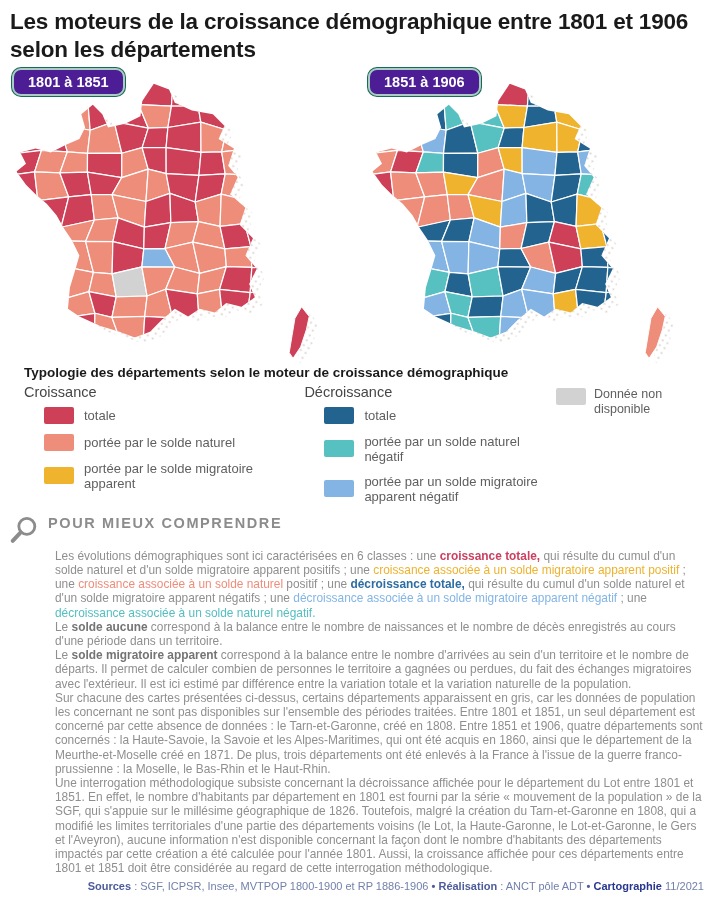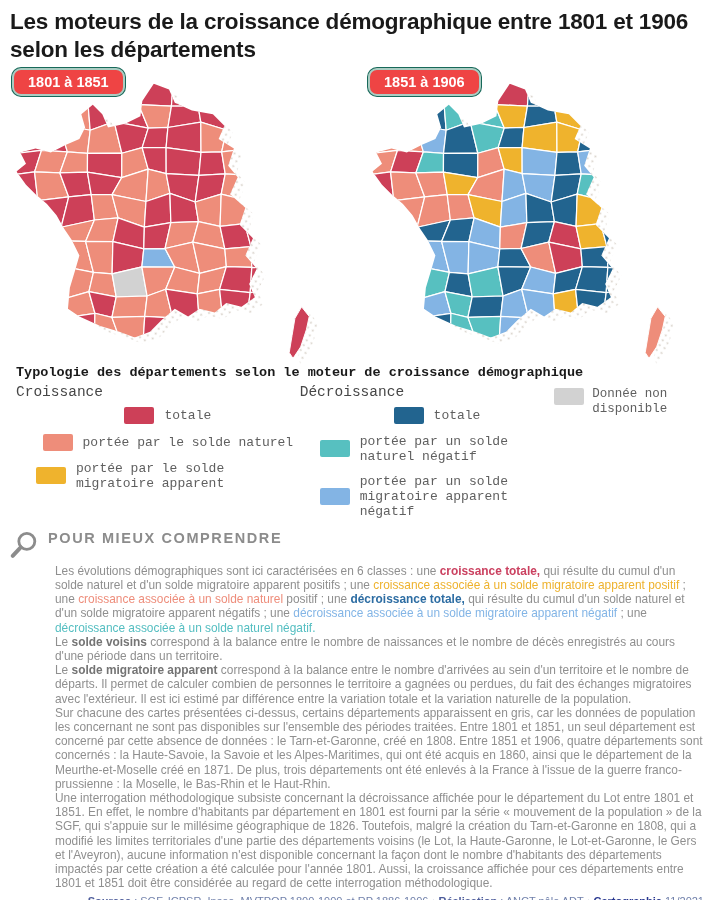--- a/index.html
+++ b/index.html
@@ -3,33 +3,33 @@
 <meta charset="utf-8">
 <style>
   html,body{margin:0;padding:0;}
   body{width:712px;height:900px;background:#fff;overflow:hidden;
        font-family:"Liberation Sans",sans-serif;}
   .title{font-size:22.5px;font-weight:700;color:#1a1a1a;margin:8px 14px 4px 10px;
          line-height:1.24;letter-spacing:-0.2px;}
   
   .maps{display:flex;height:295px;position:relative;}
   .map-col{width:50%;position:relative;}
-  .badge{position:absolute;top:0;left:12px;z-index:2;background:#ef4444;color:#fff;
+  .badge{position:absolute;top:0;left:12px;z-index:2;background:#4c1d95;color:#fff;
          font-weight:700;font-size:14.5px;padding:4px 14px;border-radius:9px;
          border:2px solid #abccc2;box-shadow:0 0 0 1px #17695a;}
   svg.map{position:absolute;top:10px;left:2px;width:336px;height:288px;}
   
-  .legend{margin:2px 12px 0 16px;font-family:Liberation Mono, monospace;}
+  .legend{margin:2px 12px 0 24px;}
   .legend-title{font-size:13.5px;font-weight:700;color:#1a1a1a;margin:0 0 4px 0;}
   .legend-cols{display:flex;}
   .lg-col{display:flex;flex-direction:column;}
   .lg-col.c1{width:292px;}
   .lg-col.c2{width:262px;}
   .group-label{font-size:14.5px;color:#464646;margin:0 0 2px 0;}
-  .leg-item{display:flex;align-items:center;margin:5px 0 5px 20px;justify-content:center;}
+  .leg-item{display:flex;align-items:center;margin:5px 0 5px 20px;}
   .swatch{width:30px;height:17px;border-radius:2px;flex:none;}
   .leg-label{margin-left:10px;font-size:13px;color:#5f5f5f;}
   .nodata{display:flex;margin-top:3px;width:150px;}
   .nodata .swatch{margin-top:1px;}
   .nodata-label{margin-left:8px;font-size:12.5px;color:#5f5f5f;line-height:1.25;width:92px;}
   
   .exp-head{display:flex;margin:6px 0 2px 8px;}
   .exp-title{font-size:14.5px;font-weight:700;color:#8c8c8c;letter-spacing:1.6px;margin-left:8px;}
   .paras{margin:0 8px 0 55px;font-size:11.9px;line-height:14.2px;color:#8f8f8f;}
   .paras p{margin:0;}
@@ -420,19 +420,19 @@
 <div class="exp-head">
   <svg width="32" height="32" viewBox="0 0 34 34">
     <circle cx="20" cy="12" r="8.5" fill="none" stroke="#8c8c8c" stroke-width="3"></circle>
     <line x1="13.5" y1="18.5" x2="5" y2="27.5" stroke="#8c8c8c" stroke-width="4.2" stroke-linecap="round"></line>
   </svg>
   <span class="exp-title">POUR MIEUX COMPRENDRE</span>
 </div>
 
 <div class="paras" id="paragraphs">
     <p><span>Les évolutions démographiques sont ici caractérisées en 6 classes : une </span><span class="sg-ctb">croissance totale,</span><span> qui résulte du cumul d'un solde naturel et d'un solde migratoire apparent positifs ; une </span><span class="sg-sm">croissance associée à un solde migratoire apparent positif</span><span> ; une </span><span class="sg-sn">croissance associée à un solde naturel</span><span> positif ; une </span><span class="sg-dtb">décroissance totale,</span><span> qui résulte du cumul d'un solde naturel et d'un solde migratoire apparent négatifs ; une </span><span class="sg-dm">décroissance associée à un solde migratoire apparent négatif</span><span> ; une </span><span class="sg-dn">décroissance associée à un solde naturel négatif.</span></p>
-    <p><span>Le </span><span class="sg-b">solde voisins</span><span> correspond à la balance entre le nombre de naissances et le nombre de décès enregistrés au cours d'une période dans un territoire.</span></p>
+    <p><span>Le </span><span class="sg-b">solde aucune</span><span> correspond à la balance entre le nombre de naissances et le nombre de décès enregistrés au cours d'une période dans un territoire.</span></p>
     <p><span>Le </span><span class="sg-b">solde migratoire apparent</span><span> correspond à la balance entre le nombre d'arrivées au sein d'un territoire et le nombre de départs. Il permet de calculer combien de personnes le territoire a gagnées ou perdues, du fait des échanges migratoires avec l'extérieur. Il est ici estimé par différence entre la variation totale et la variation naturelle de la population.</span></p>
     <p><span>Sur chacune des cartes présentées ci-dessus, certains départements apparaissent en gris, car les données de population les concernant ne sont pas disponibles sur l'ensemble des périodes traitées. Entre 1801 et 1851, un seul département est concerné par cette absence de données : le Tarn-et-Garonne, créé en 1808. Entre 1851 et 1906, quatre départements sont concernés : la Haute-Savoie, la Savoie et les Alpes-Maritimes, qui ont été acquis en 1860, ainsi que le département de la Meurthe-et-Moselle créé en 1871. De plus, trois départements ont été enlevés à la France à l'issue de la guerre franco-prussienne : la Moselle, le Bas-Rhin et le Haut-Rhin.</span></p>
     <p><span>Une interrogation méthodologique subsiste concernant la décroissance affichée pour le département du Lot entre 1801 et 1851. En effet, le nombre d'habitants par département en 1801 est fourni par la série « mouvement de la population » de la SGF, qui s'appuie sur le millésime géographique de 1826. Toutefois, malgré la création du Tarn-et-Garonne en 1808, qui a modifié les limites territoriales d'une partie des départements voisins (le Lot, la Haute-Garonne, le Lot-et-Garonne, le Gers et l'Aveyron), aucune information n'est disponible concernant la façon dont le nombre d'habitants des départements impactés par cette création a été calculée pour l'année 1801. Aussi, la croissance affichée pour ces départements entre 1801 et 1851 doit être considérée au regard de cette interrogation méthodologique.</span></p>
   </div>
 
 <div class="footer" id="footer-line"><span class="sg-fb">Sources</span><span> : SGF, ICPSR, Insee, MVTPOP 1800-1900 et RP 1886-1906 </span><span class="sg-fb">•</span><span> </span><span class="sg-fb">Réalisation</span><span> : ANCT pôle ADT </span><span class="sg-fb">•</span><span> </span><span class="sg-fb2">Cartographie</span><span> 11/2021</span></div>
 
 </body></html>

